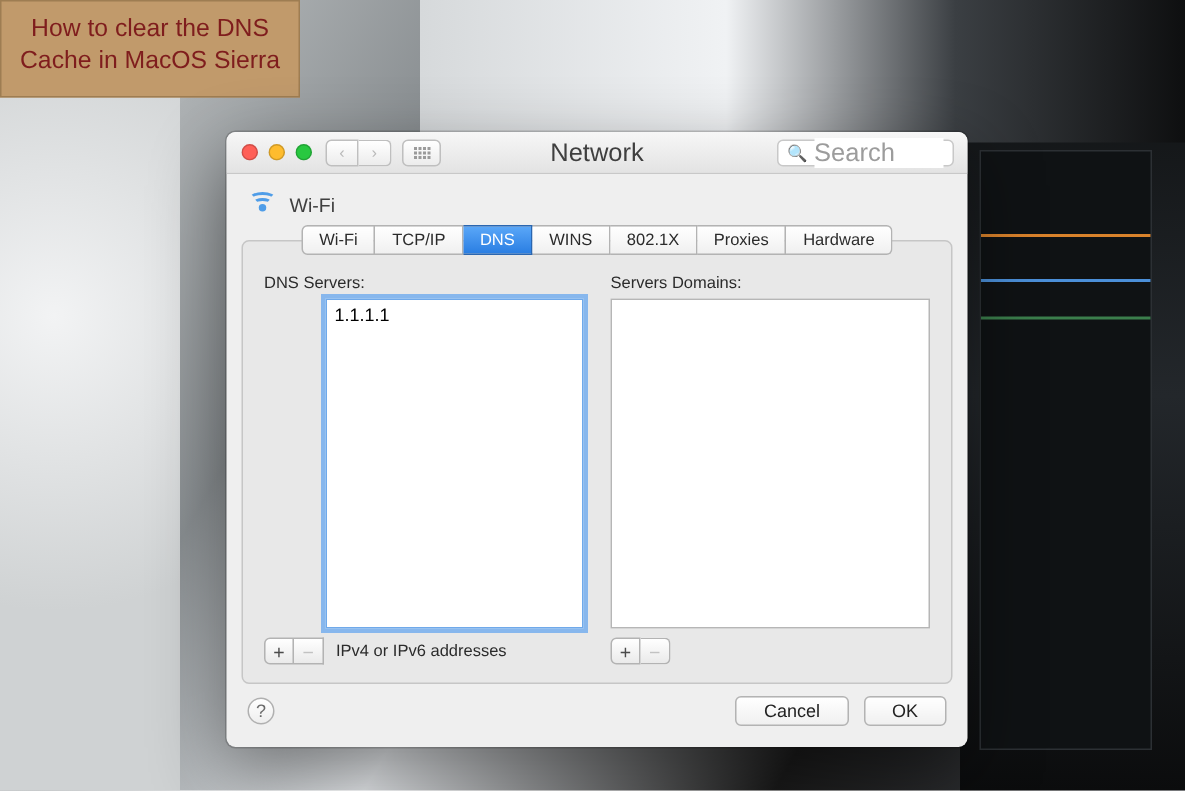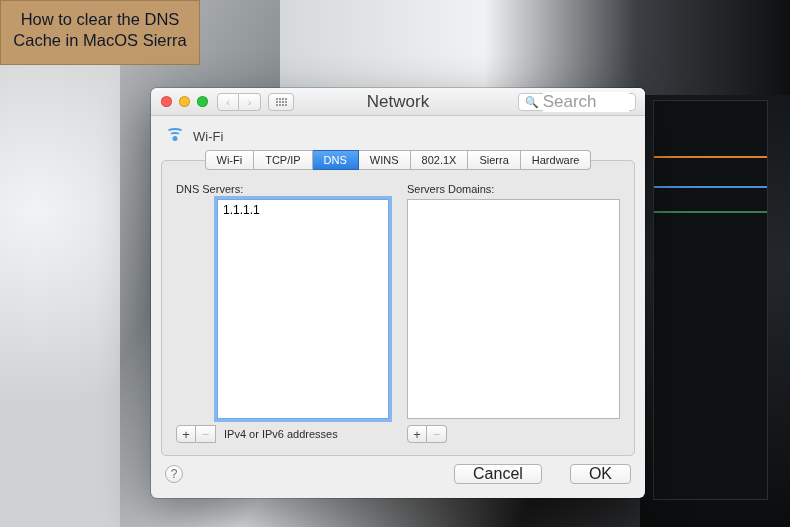--- a/index.html
+++ b/index.html
@@ -15,21 +15,21 @@
     
     .bg-left { position: absolute; left: 0; top: 0; width: 120px; height: 100%; background: radial-gradient(circle at 30% 40%, #f2f3f4 0%, #cfd2d3 60%); }
     .bg-right { position: absolute; right: 0; top: 0; width: 150px; height: 100%; background: linear-gradient(180deg, #0d0f10 0%, #23272b 50%, #0b0c0d 100%); }
     .bg-top { position: absolute; left: 280px; top: 0; width: 510px; height: 95px; background: linear-gradient(90deg, #d6d9db 0%, #f0f2f4 40%, #3b3f43 70%, #0e0f10 100%); }
     .bg-rack { position: absolute; right: 22px; top: 100px; width: 115px; height: 400px; background: #0f1214; border: 1px solid #2c3034; }
     .bg-rack::before { content: ""; position: absolute; top: 85px; left: 0; right: 0; height: 2px; background: #4b8fd8; box-shadow: 0 -30px 0 #d9822b, 0 25px 0 #3b7e4c; }
 
     
     .banner {
       position: absolute; left: 0; top: 0; width: 200px; padding: 8px 12px 14px;
-      background: #c19a6b; color: #0f172a; border: 1px solid #9e7d52;
+      background: #c19a6b; color: #7f1d1d; border: 1px solid #9e7d52;
       font-size: 16.5px; line-height: 1.25; text-align: center;
       font-family: -apple-system, "Helvetica Neue", Arial, sans-serif;
     }
 
     
     .window {
       position: absolute; left: 151px; top: 88px; width: 494px;
       background: #efefef; border-radius: 6px;
       box-shadow: 0 18px 50px rgba(0,0,0,.45), 0 0 0 1px rgba(0,0,0,.18);
     }
@@ -116,22 +116,22 @@
     .hint { margin-left: 8px; font-size: 11px; color: #2b2b2b; }
 
     .footer { display: flex; align-items: center; padding: 8px 4px 4px; }
     .help {
       width: 18px; height: 18px; border: 1px solid #b0b0b0; border-radius: 50%;
       display: flex; align-items: center; justify-content: center; font-size: 12px;
       color: #6a6a6a; background: linear-gradient(#ffffff,#eeeeee);
     }
     .spacer { flex: 1; }
     .btn {
-      height: 20px; padding: 0 18px; font-size: 16px; background: linear-gradient(#ffffff,#f0f0f0);
-      border: 1px solid #b3b3b3; border-radius: 4px; margin-left: 28px; color: #222;
+      height: 20px; padding: 0 18px; font-size: 12px; background: linear-gradient(#ffffff,#f0f0f0);
+      border: 1px solid #b3b3b3; border-radius: 4px; margin-left: 10px; color: #222;
     }
   </style>
 </head>
 <body>
 
 <div class="bg-left"></div>
 <div class="bg-right"></div>
 <div class="bg-top"></div>
 <div class="bg-rack"></div>
 
@@ -184,21 +184,21 @@
       </div>
       <div class="service-name">Wi-Fi</div>
     </div>
 
     <div class="tabs">
       <div class="tab">Wi-Fi</div>
       <div class="tab">TCP/IP</div>
       <div class="tab active">DNS</div>
       <div class="tab">WINS</div>
       <div class="tab">802.1X</div>
-      <div class="tab">Sierra</div>
+      <div class="tab">Proxies</div>
       <div class="tab">Hardware</div>
     </div>
 
     <div class="panel">
       <div class="col">
         <div class="col-label">DNS Servers:</div>
         <div class="listbox focused" id="dns-servers-list">
             <div class="row">1.1.1.1</div>
           </div>
         <div class="list-controls">

